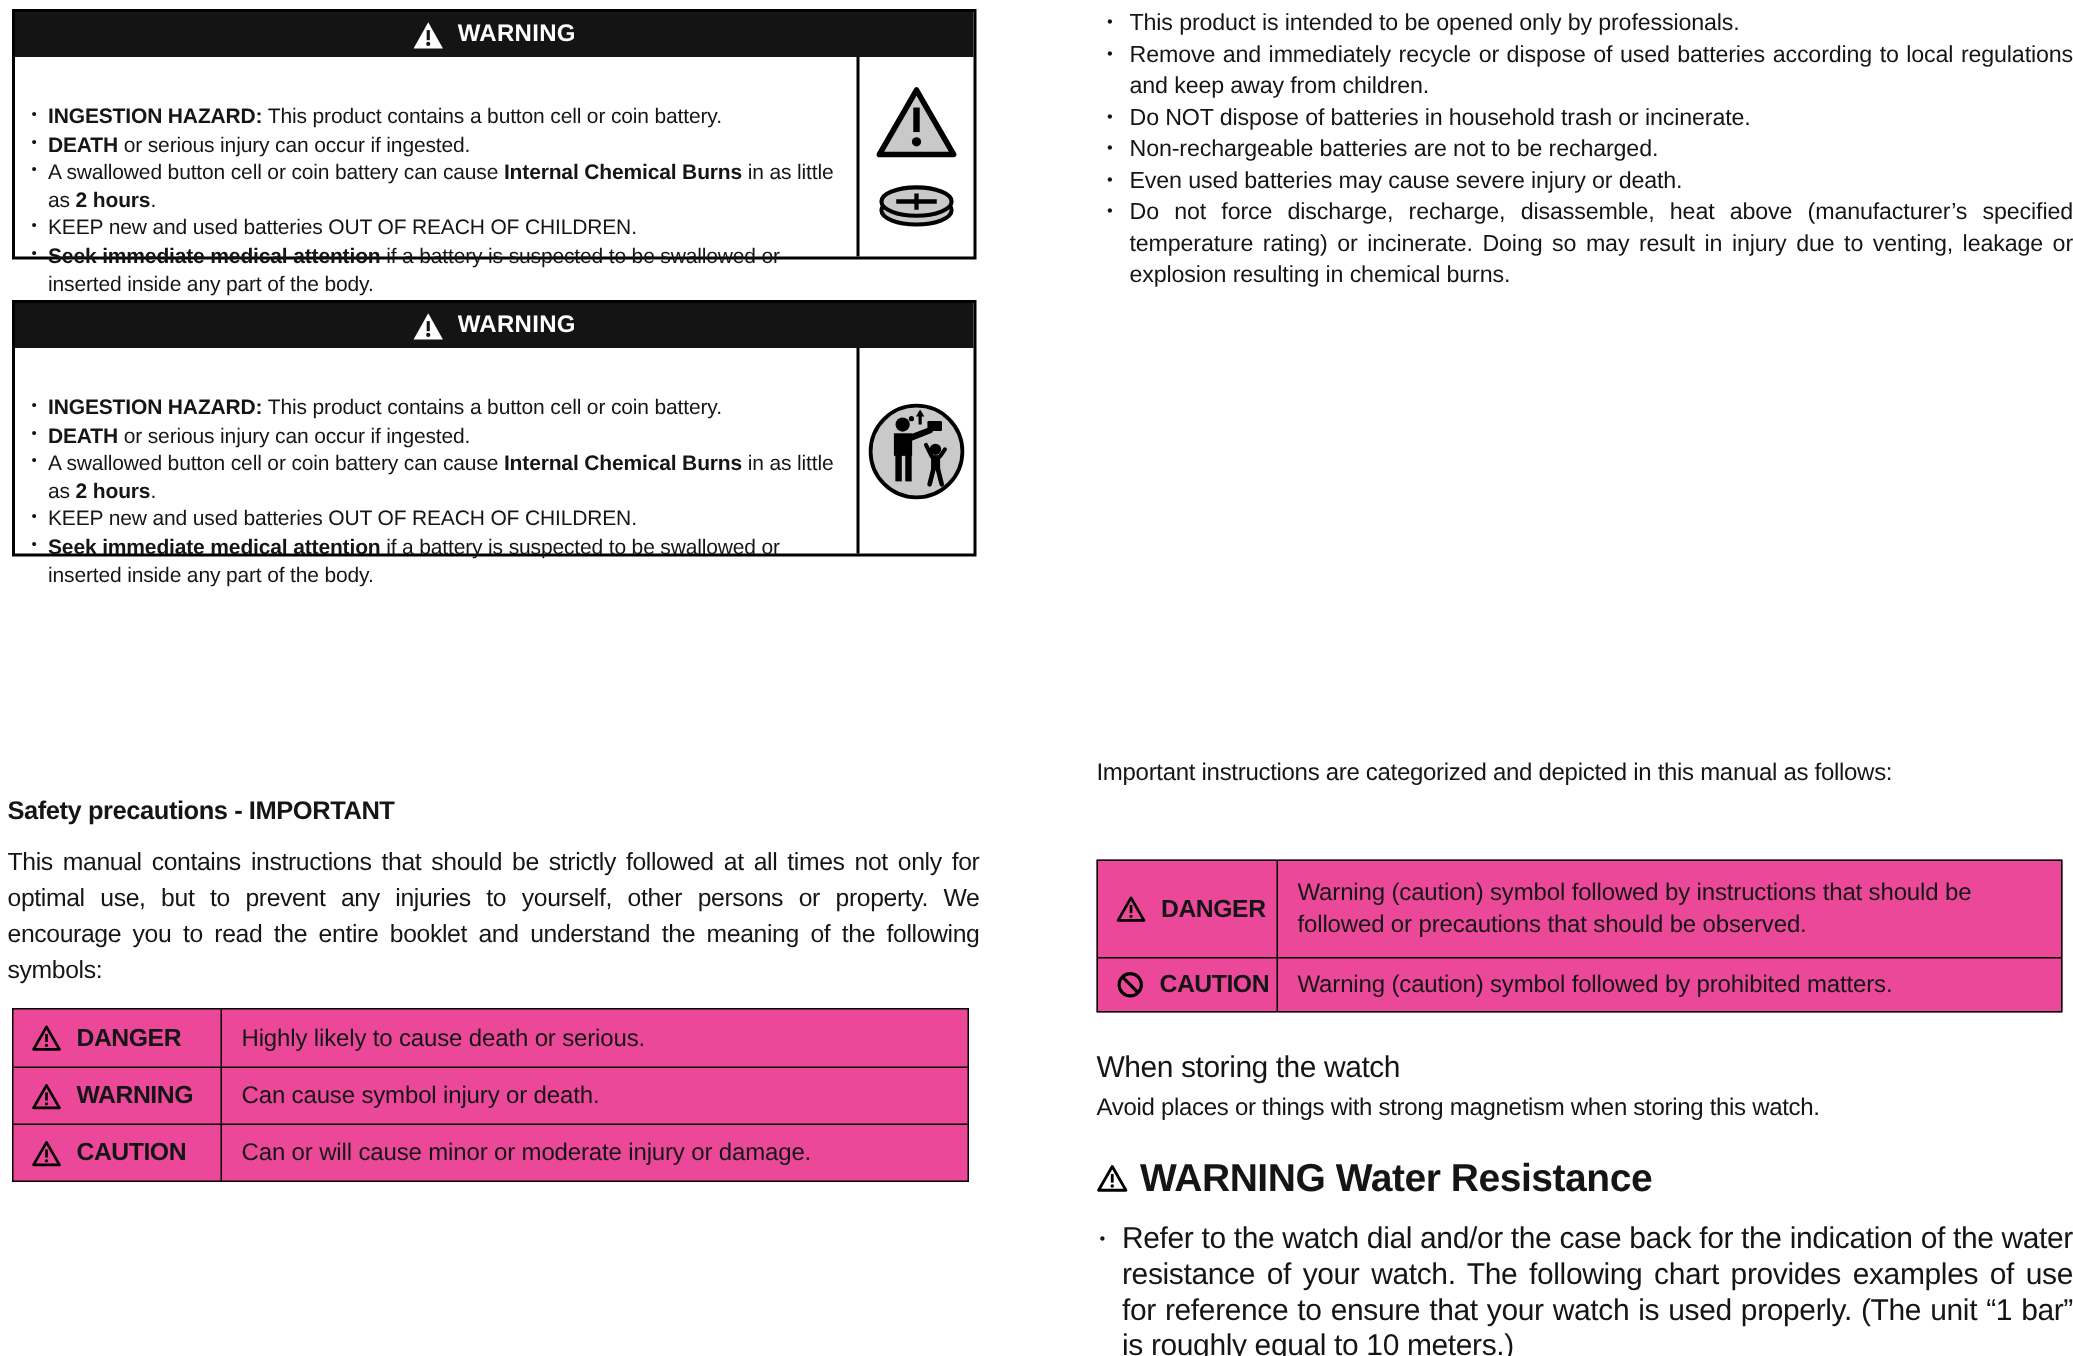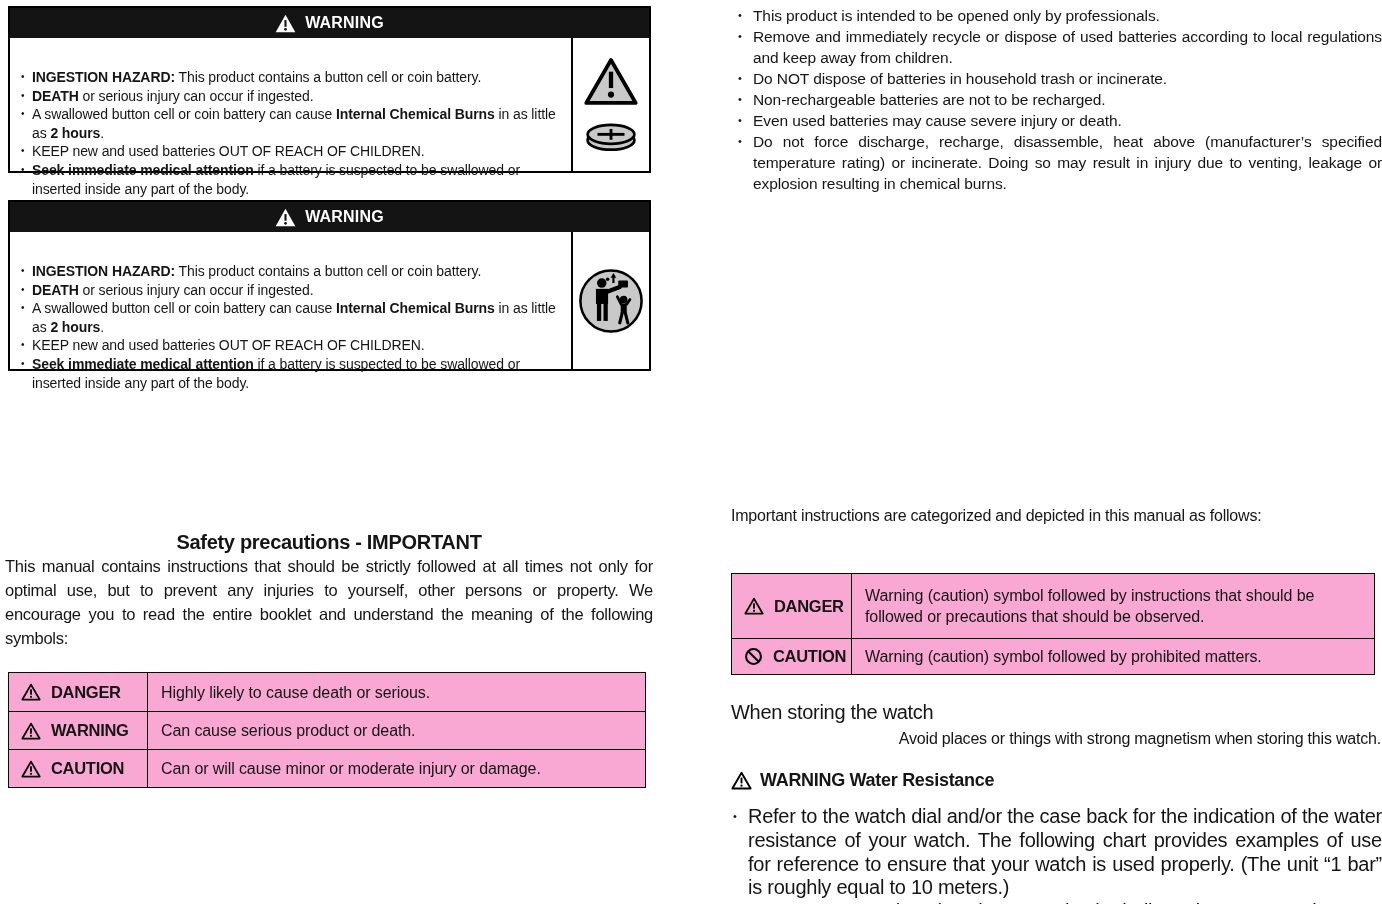--- a/index.html
+++ b/index.html
@@ -34,25 +34,25 @@
   .wb-list li::before { content: "•"; position: absolute; left: 2px; top: 0; font-size: 10px; line-height: 18.6px; }
   .wb-list b { font-weight: 700; }
 
   
   .rlist { position: absolute; left: 736px; top: 5px; width: 646px; list-style: none; font-size: 15.5px; line-height: 21px; }
   .rlist li { position: relative; padding-left: 17px; text-align: justify; }
   .rlist li::before { content: "•"; position: absolute; left: 2px; top: 0; font-size: 11px; line-height: 21px; }
 
   
   .safety { position: absolute; left: 5px; top: 531px; width: 648px; }
-  .safety h2 { font-size: 20px; font-weight: 700; letter-spacing: -0.3px; margin-bottom: 0; text-align: center; }
+  .safety h2 { font-size: 17px; font-weight: 700; letter-spacing: -0.3px; margin-bottom: 12px; }
   .safety p { font-size: 16.5px; line-height: 24px; text-align: justify; letter-spacing: -0.25px; }
 
   
-  .tbl { border: 1.5px solid #000; background: #f9a8d4; }
+  .tbl { border: 1.5px solid #000; background: #ec4899; }
   .tbl-row { display: flex; border-top: 1.5px solid #000; }
   .tbl-row:first-child { border-top: none; }
   .cell-sym {
     border-right: 1.5px solid #000;
     display: flex; align-items: center; gap: 10px; padding-left: 12px;
     font-weight: 700; font-size: 16.5px; letter-spacing: -0.3px; flex-shrink: 0;
   }
   .cell-desc { flex: 1; display: flex; align-items: center; padding: 4px 10px 4px 13px; font-size: 16px; line-height: 21px; }
 
   .ltable { position: absolute; left: 8px; top: 672px; width: 638px; }
@@ -61,25 +61,25 @@
 
   .cat-intro { position: absolute; left: 731px; top: 507px; font-size: 16px; letter-spacing: -0.2px; }
   .rtable { position: absolute; left: 731px; top: 573px; width: 644px; }
   .rtable .cell-sym { width: 120px; }
   .rtable .row-tall { height: 64px; }
   .rtable .row-short { height: 36px; }
 
   
   .storing { position: absolute; left: 731px; top: 701px; width: 650px; }
   .storing h2 { font-size: 20px; font-weight: 400; letter-spacing: -0.3px; }
-  .storing p { font-size: 16px; margin-top: 6px; letter-spacing: -0.2px; text-align: right; }
+  .storing p { font-size: 16px; margin-top: 6px; letter-spacing: -0.2px; }
 
   
   .wr { position: absolute; left: 731px; top: 770px; width: 651px; }
-  .wr-head { display: flex; align-items: center; gap: 8px; font-size: 18px; font-weight: 700; letter-spacing: -0.3px; }
+  .wr-head { display: flex; align-items: center; gap: 8px; font-size: 26px; font-weight: 700; letter-spacing: -0.3px; }
   .wr-list { list-style: none; margin-top: 14px; font-size: 20px; line-height: 23.8px; }
   .wr-list li { position: relative; padding-left: 17px; text-align: justify; letter-spacing: -0.25px; }
   .wr-list li::before { content: "•"; position: absolute; left: 2px; top: 0; font-size: 11px; line-height: 23.8px; }
 
   svg { display: block; }
 </style>
 </head>
 <body>
 
 <div class="page">
@@ -193,21 +193,21 @@
     </div>
     <div class="tbl-row">
       <div class="cell-sym">
         <svg width="20" height="18" viewBox="0 0 22 20">
           <path d="M11 1.8 L20.6 18.4 H1.4 Z" fill="none" stroke="#000" stroke-width="2" stroke-linejoin="round"></path>
           <rect x="10" y="7" width="2" height="6" fill="#000"></rect>
             <circle cx="11" cy="15.4" r="1.2" fill="#000"></circle>
         </svg>
         <span>WARNING</span>
       </div>
-      <div class="cell-desc">Can cause serious product or death.</div>
+      <div class="cell-desc">Can cause symbol injury or death.</div>
     </div>
     <div class="tbl-row">
       <div class="cell-sym">
         <svg width="20" height="18" viewBox="0 0 22 20">
           <path d="M11 1.8 L20.6 18.4 H1.4 Z" fill="none" stroke="#000" stroke-width="2" stroke-linejoin="round"></path>
           <rect x="10" y="7" width="2" height="6" fill="#000"></rect>
             <circle cx="11" cy="15.4" r="1.2" fill="#000"></circle>
         </svg>
         <span>CAUTION</span>
       </div>

